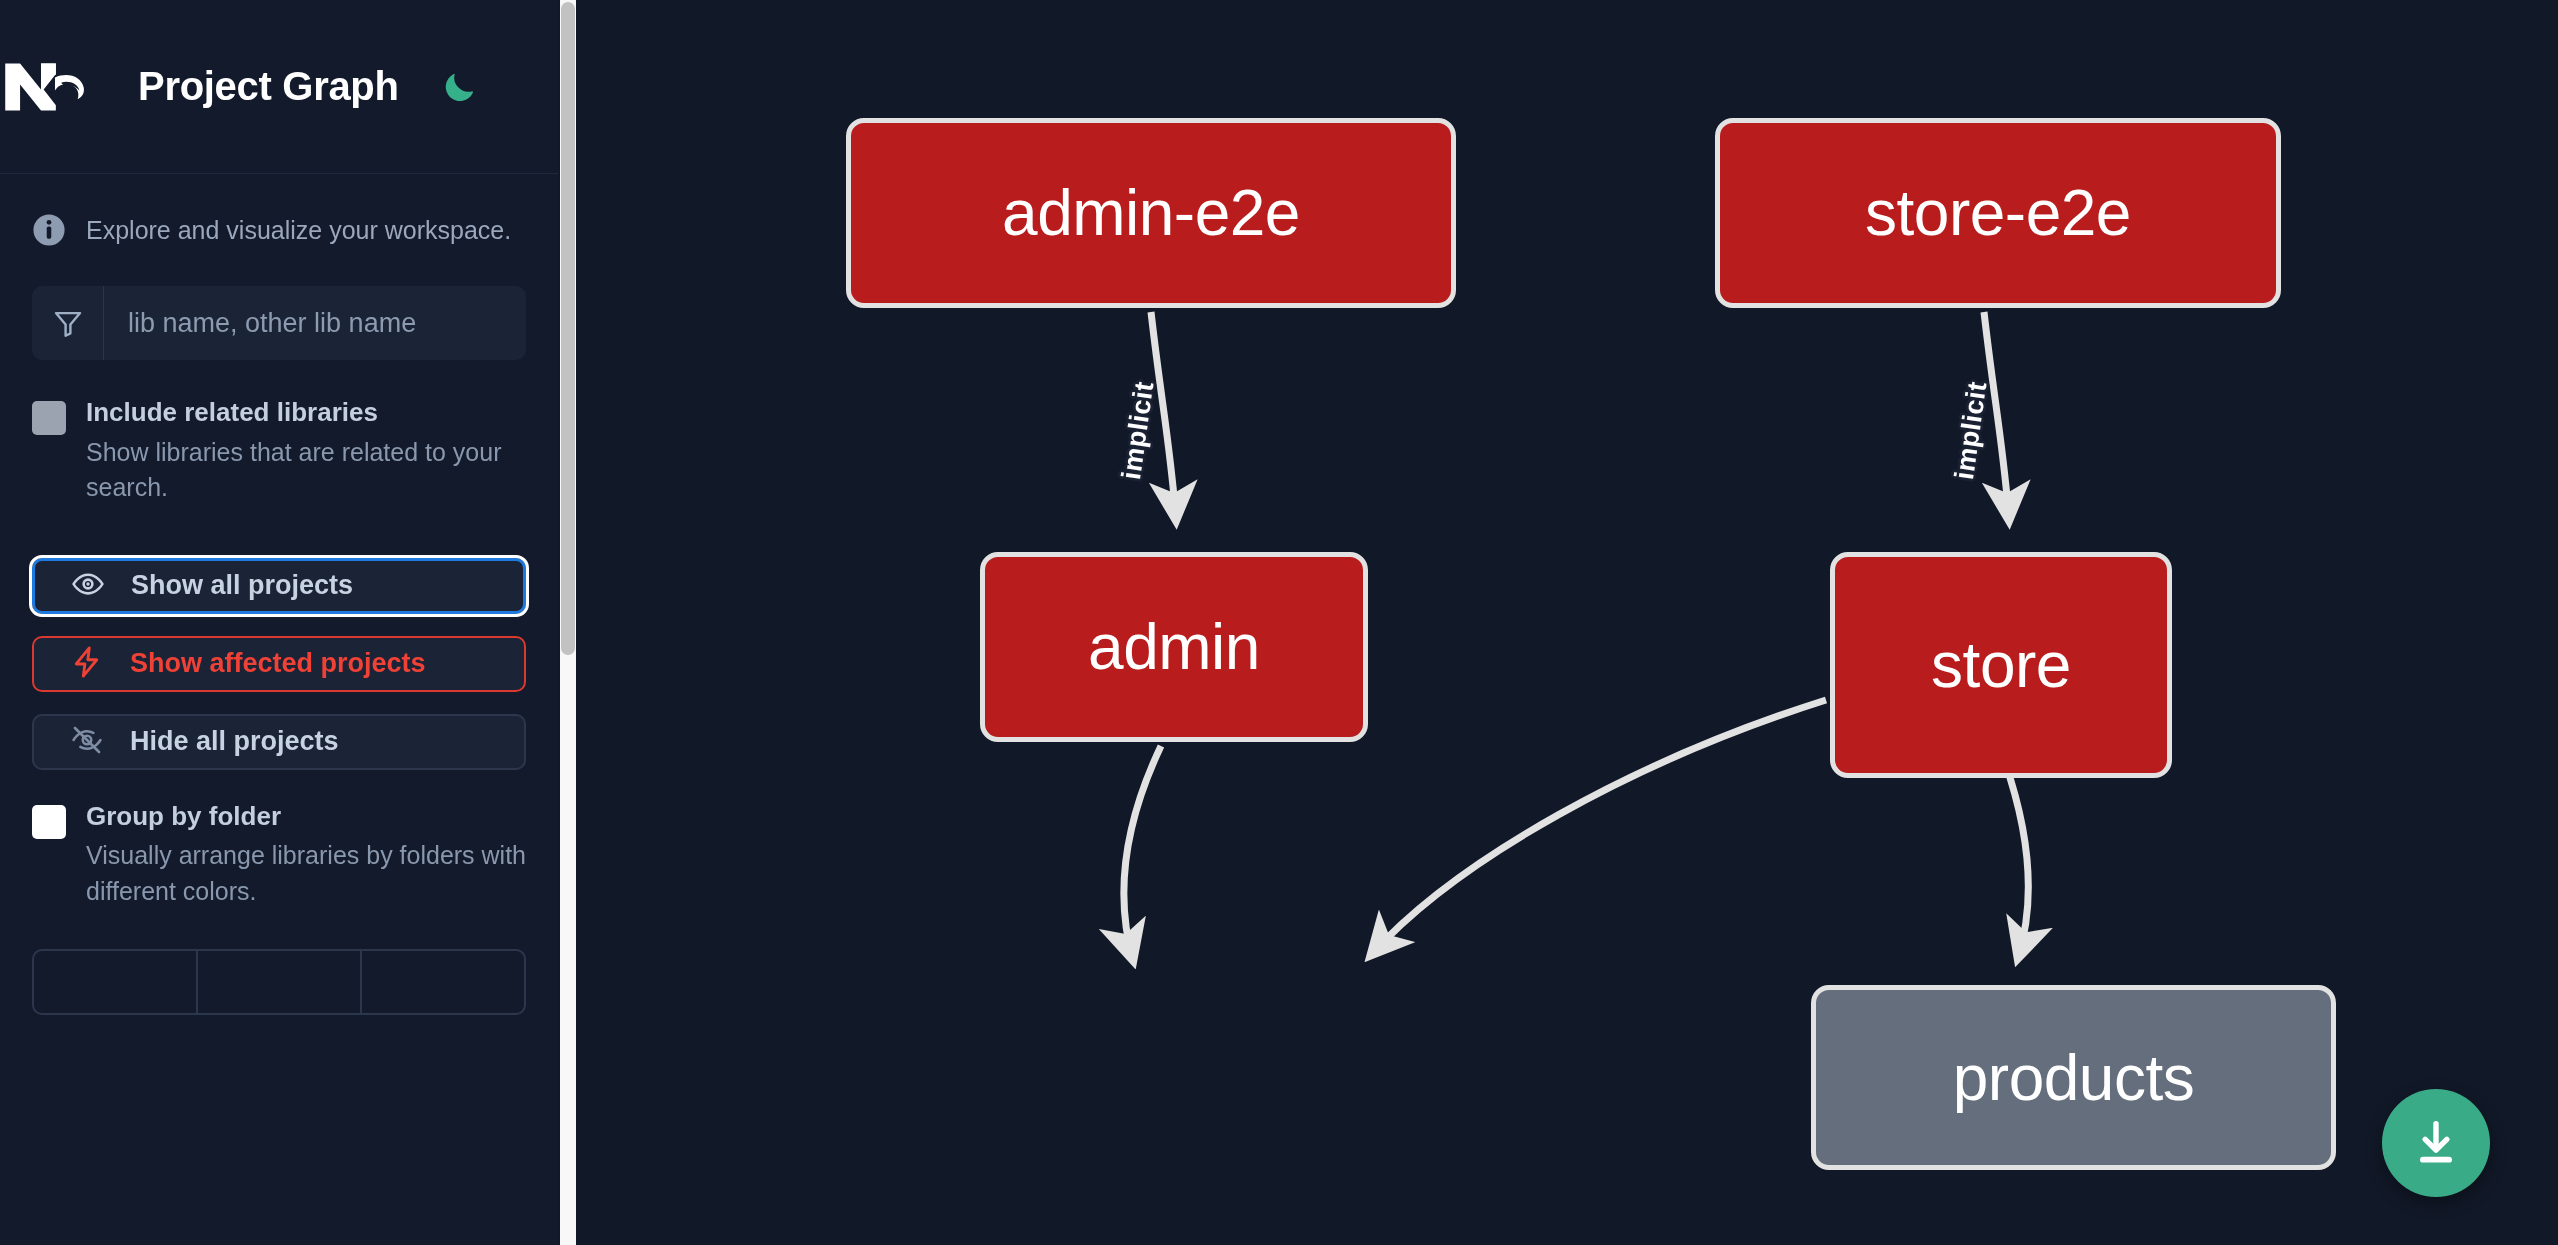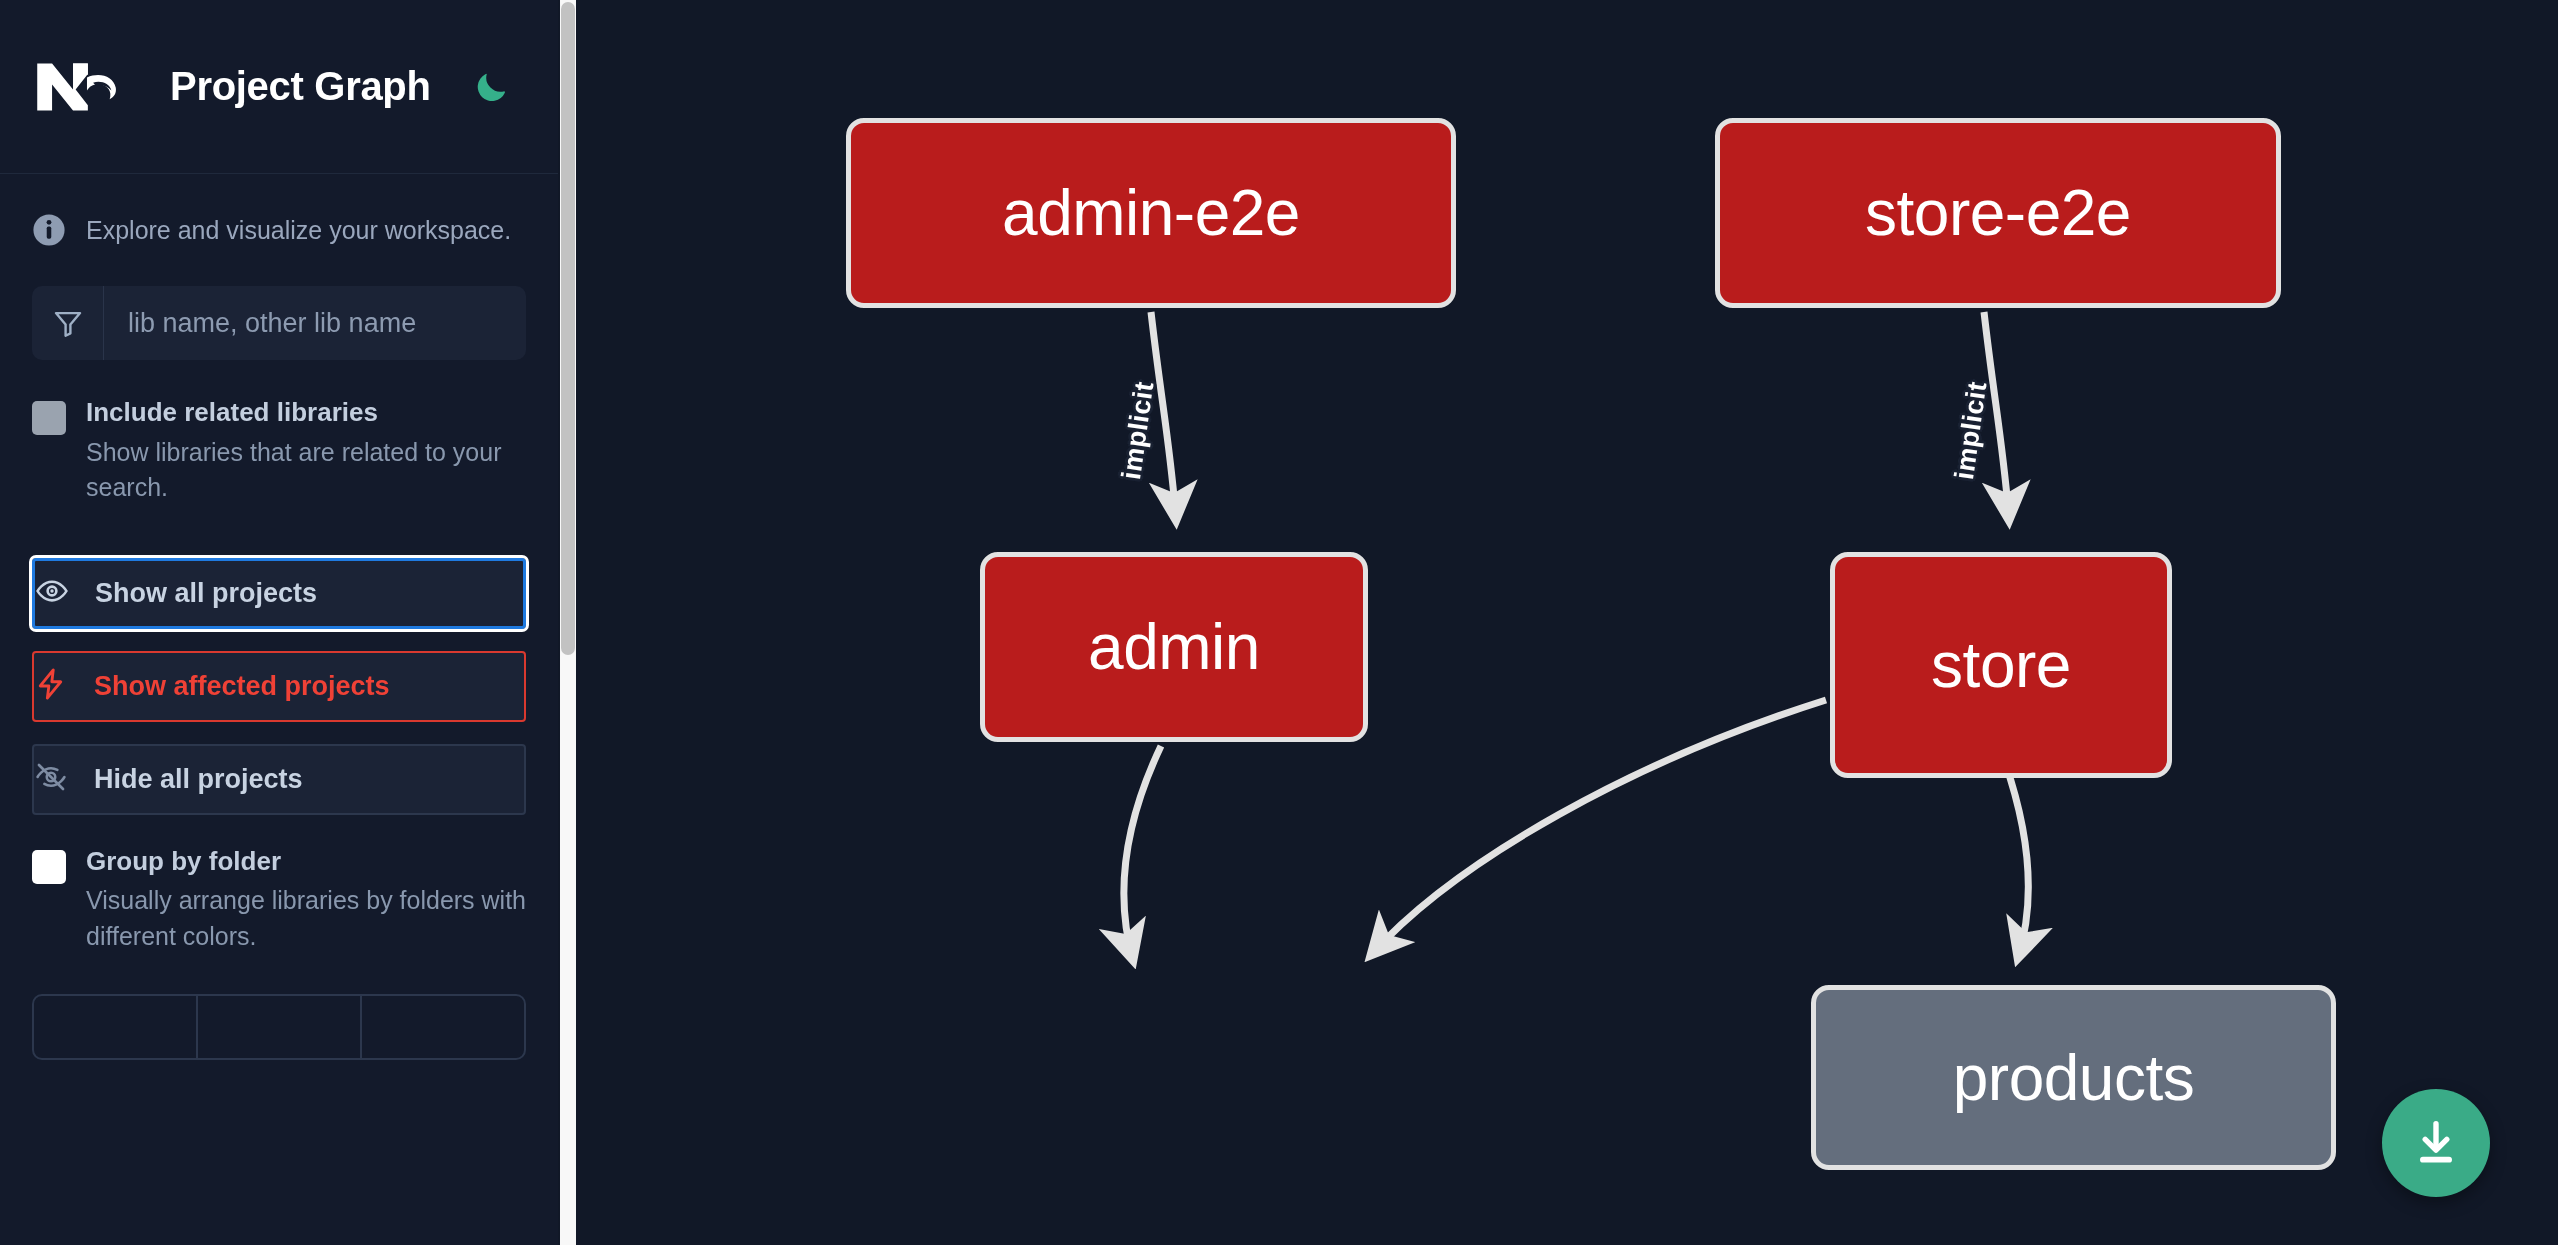--- a/index.html
+++ b/index.html
@@ -14,21 +14,20 @@
   
   #sidebar {
     position: absolute; left: 0; top: 0;
     width: 558px; height: 1245px;
     background: #131a2b;
     overflow: hidden;
   }
   #sidebar-header {
     height: 174px;
     display: flex; align-items: center;
-    padding-left: 32px;
     border-bottom: 1.5px solid #1f293c;
   }
   .nx-logo { width: 96px; height: 62px; flex: 0 0 auto; }
   .app-title {
     color: #ffffff;
     font-size: 40px;
     font-weight: 700;
     margin-left: 42px;
     letter-spacing: -0.3px;
     white-space: nowrap;
@@ -98,26 +97,27 @@
   .check-title {
     color: #c3cede; font-size: 26px; font-weight: 700; line-height: 1.25;
   }
   .check-desc {
     color: #8998ae; font-size: 25px; line-height: 1.42; margin-top: 6px;
   }
 
   
   .btn-stack { padding: 0 32px; margin-top: 52px; }
   .gbtn {
-    height: 71px; width: 100%;
+    height: 56px; width: 100%;
     display: flex; align-items: center;
-    border-radius: 4px;
+    border-radius: 10px;
     background: #1b2336;
     margin-bottom: 22px;
     cursor: pointer;
+    padding-left: 36px;
   }
   .gbtn .lbl { font-size: 27px; font-weight: 700; margin-left: 26px; white-space: nowrap; }
   .gbtn.show-all {
     border: 3px solid #1f7ae0;
     outline: 3px solid #ffffff;
     outline-offset: 0px;
   }
   .gbtn.show-all .lbl { color: #c8d3e2; }
   .gbtn.affected { border: 2px solid #d9392f; }
   .gbtn.affected .lbl { color: #ef4136; }

